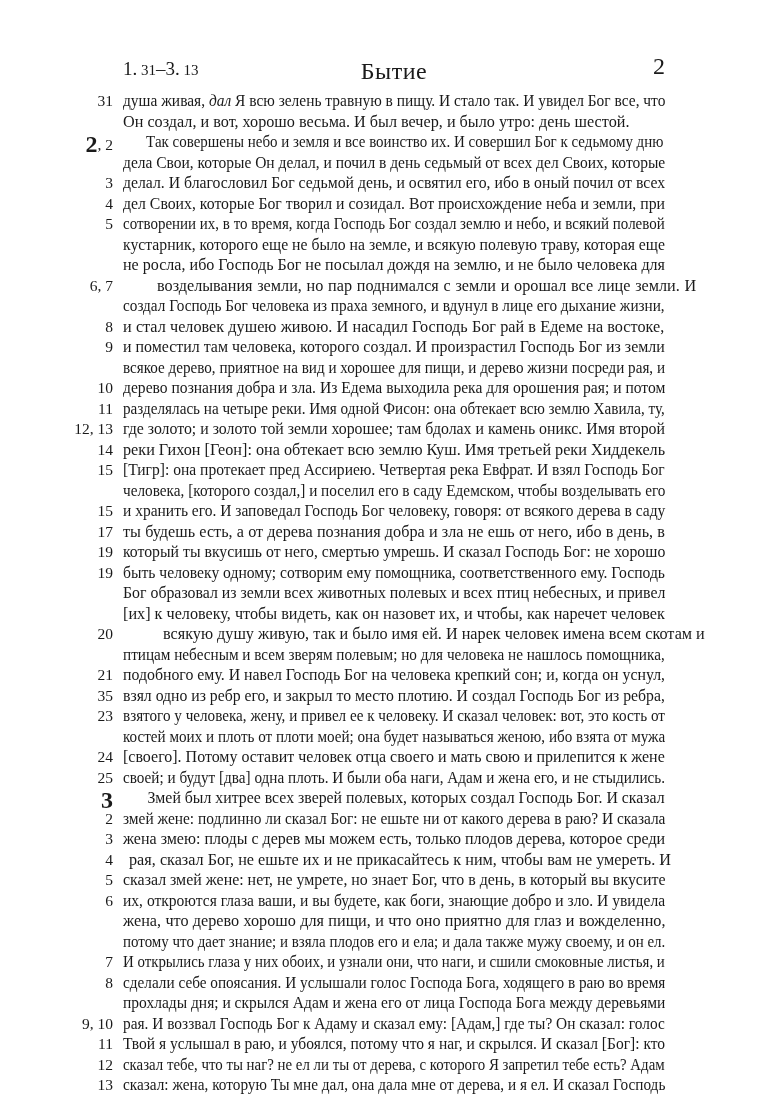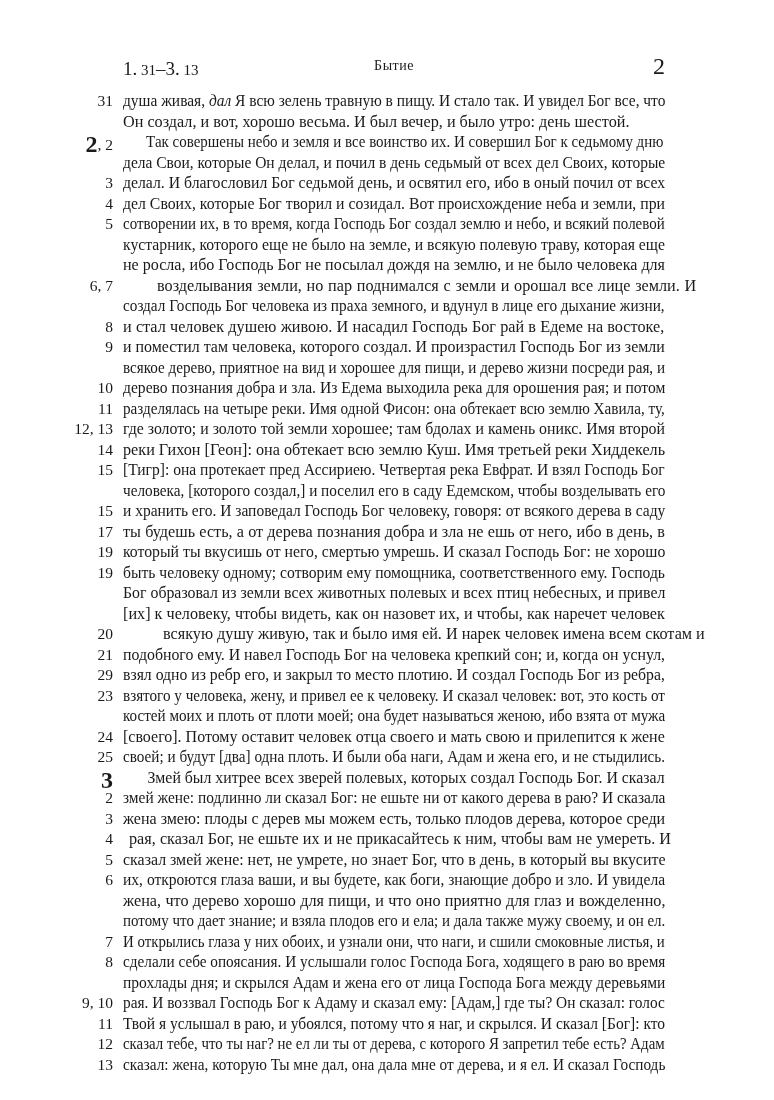--- a/index.html
+++ b/index.html
@@ -1,21 +1,21 @@
 <!DOCTYPE html>
 <html><head>
   <meta charset="utf-8">
   <style>
     html, body { margin: 0; padding: 0; background: #ffffff; }
     body { width: 774px; height: 1100px; position: relative; overflow: hidden;
            font-family: "Liberation Serif", "DejaVu Serif", serif; color: #1a1a1a; }
     .header { position: absolute; top: 56px; left: 123px; width: 542px; height: 28px; }
     .hdr-ref { position: absolute; left: 0; top: 2px; font-size: 19px; }
     .hdr-ref .small { font-size: 15px; }
-    .hdr-title { position: absolute; left: 0; right: 0; top: 2px; text-align: center; font-size: 14px; letter-spacing: 0.5px; }
+    .hdr-title { position: absolute; left: 0; right: 0; top: 2px; text-align: center; font-size: 24px; letter-spacing: 0.5px; }
     .hdr-page { position: absolute; right: 0; top: -3px; font-size: 24px; }
     .body { position: absolute; top: 91px; left: 0; width: 774px; }
     .line { position: relative; height: 20.5px; line-height: 20.5px; font-size: 16.2px; }
     .vnum { position: absolute; right: 661px; width: 70px; text-align: right; top: 0; font-size: 15.5px; white-space: nowrap; }
     .chap { font-weight: bold; font-size: 24px; position: relative; top: 2px; }
     .txt { position: absolute; left: 123px; width: 542px; text-align: justify; text-align-last: justify; white-space: nowrap; overflow: visible; }
     .txt.last { text-align-last: left; }
     .txt.indent { padding-left: 25px; width: 517px; }
     .ital { font-style: italic; }
   </style>
@@ -131,25 +131,29 @@
     </div>
     <div class="line">
       <div class="vnum"><span></span></div>
       <div class="txt" style="white-space: nowrap; width: auto; word-spacing: 0px;"><span>[их] к человеку, чтобы видеть, как он назовет их, и чтобы, как наречет человек</span></div>
     </div>
     <div class="line">
       <div class="vnum"><span>20</span></div>
       <div class="txt" style="white-space: nowrap; width: auto; word-spacing: 0px; margin-left: 40px;"><span>всякую душу живую, так и было имя ей.   И нарек человек имена всем скотам и</span></div>
     </div>
     <div class="line">
+      <div class="vnum"><span></span></div>
+      <div class="txt" style="white-space: nowrap; width: auto; transform-origin: left center; transform: scaleX(0.9393);"><span>птицам небесным и всем зверям полевым; но для человека не нашлось помощника,</span></div>
+    </div>
+    <div class="line">
       <div class="vnum"><span>21</span></div>
       <div class="txt" style="white-space: nowrap; width: auto; transform-origin: left center; transform: scaleX(0.9783);"><span>подобного ему.   И навел Господь Бог на человека крепкий сон; и, когда он уснул,</span></div>
     </div>
     <div class="line">
-      <div class="vnum"><span>29</span></div>
+      <div class="vnum"><span>35</span></div>
       <div class="txt" style="white-space: nowrap; width: auto; transform-origin: left center; transform: scaleX(0.9713);"><span>взял одно из ребр его, и закрыл то место плотию.   И создал Господь Бог из ребра,</span></div>
     </div>
     <div class="line">
       <div class="vnum"><span>23</span></div>
       <div class="txt" style="white-space: nowrap; width: auto; transform-origin: left center; transform: scaleX(0.9361);"><span>взятого у человека, жену, и привел ее к человеку.   И сказал человек: вот, это кость от</span></div>
     </div>
     <div class="line">
       <div class="vnum"><span></span></div>
       <div class="txt" style="white-space: nowrap; width: auto; transform-origin: left center; transform: scaleX(0.9345);"><span>костей моих и плоть от плоти моей; она будет называться женою, ибо взята от мужа</span></div>
     </div>

